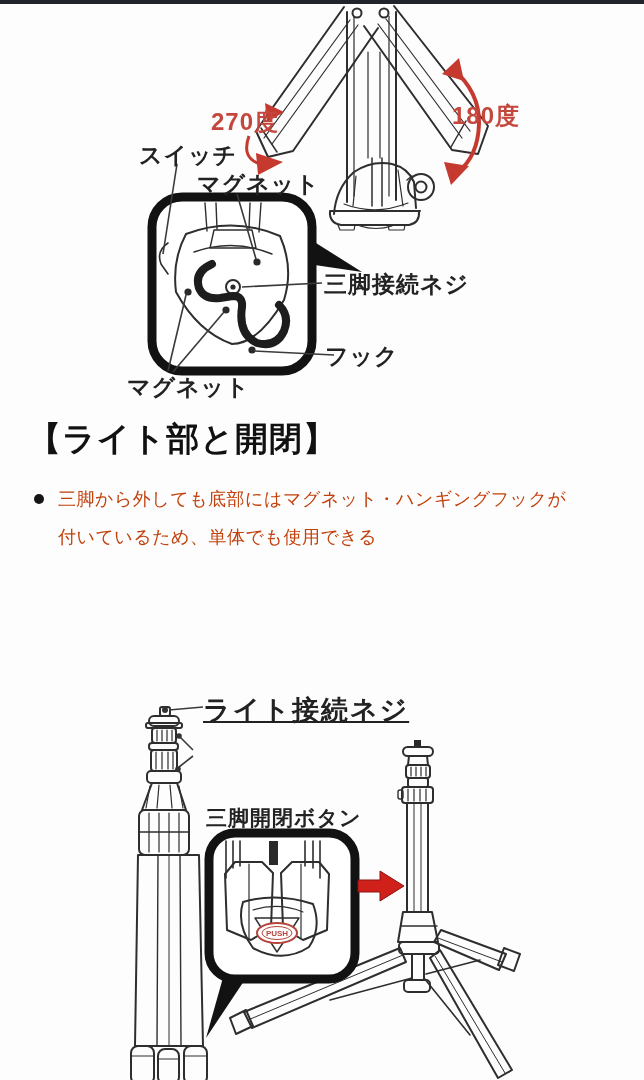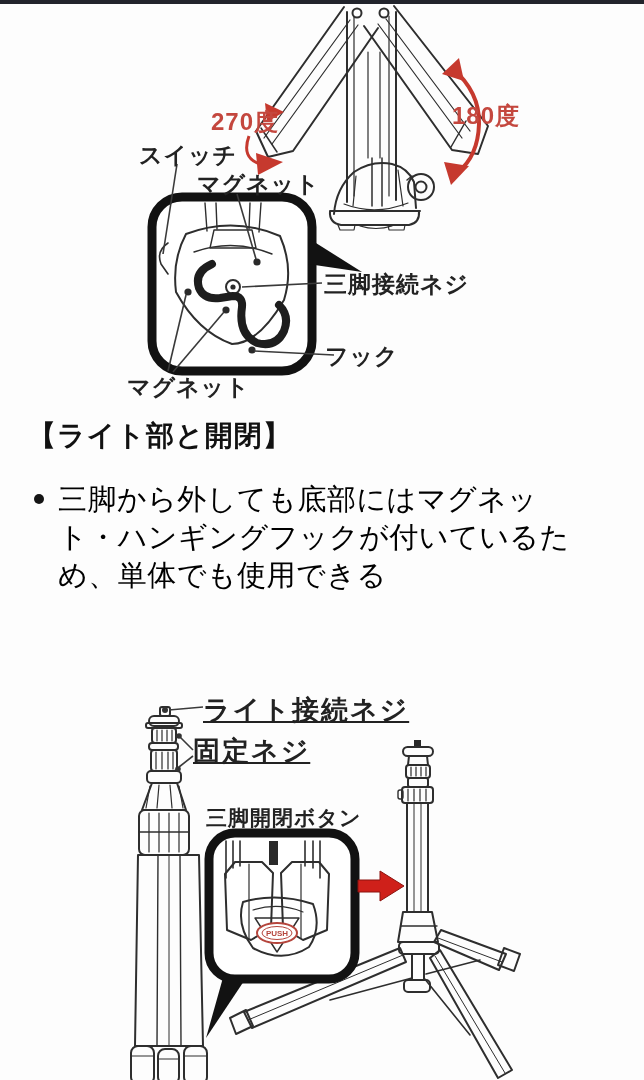--- a/index.html
+++ b/index.html
@@ -7,25 +7,25 @@
         overflow:hidden;font-family:"Liberation Sans",sans-serif;color:#1c1c1c;}
   .top-strip{position:absolute;left:0;top:0;width:644px;height:4px;background:#22242c;z-index:30;}
   .diagram{position:absolute;left:0;}
   .diagram svg{position:absolute;left:0;top:0;}
   .dlabel{position:absolute;font-weight:700;color:#222;white-space:nowrap;letter-spacing:1px;z-index:20;}
   .dlabel.red{color:#c4473e;}
   .dlabel.sz23{font-size:23px;}
   .dlabel.sz24{font-size:24px;}
   .dlabel.sz27{font-size:27px;letter-spacing:2px;text-decoration:underline;}
   .dlabel.sz21{font-size:21px;}
-  .heading{position:absolute;left:28px;top:417px;font-size:28px;font-weight:700;color:#111;letter-spacing:1px;}
+  .heading{position:absolute;left:28px;top:417px;font-size:33px;font-weight:700;color:#111;letter-spacing:1px;}
   .bullets{position:absolute;left:28px;top:480px;width:588px;margin:0;padding:0;list-style:none;}
   .bullets li{display:flex;align-items:flex-start;margin:0 0 2px 0;}
   .bullets .dot{flex:0 0 10px;width:10px;height:10px;border-radius:50%;background:#151515;margin:14px 14px 0 6px;}
-  .bullets .btxt{display:block;width:522px;font-size:29px;line-height:38px;color:#000000;
+  .bullets .btxt{display:block;width:522px;font-size:18px;line-height:38px;color:#c2410c;
                  word-break:break-all;letter-spacing:0.5px;}
 </style>
 </head>
 <body>
 
 <div class="page">
   <div class="top-strip"></div>
 
   <div class="diagram" style="top:0;width:644px;height:412px;">
     <svg width="644" height="412" viewBox="0 0 644 412">
@@ -197,16 +197,15 @@
         <g>
           <ellipse cx="277" cy="243" rx="20" ry="10" fill="#ffffff" stroke="#b5453c" stroke-width="2"></ellipse>
           <ellipse cx="277" cy="243" rx="15" ry="6.5" fill="none" stroke="#b5453c" stroke-width="1"></ellipse>
           <text x="277" y="246" font-size="8" font-weight="bold" fill="#b5453c" text-anchor="middle">PUSH</text>
         </g>
       </g>
 
       <path d="M358,190 L380,190 L380,181 L404,196 L380,211 L380,202 L358,202 Z" fill="#cf201a" stroke="#8c130e" stroke-width="1"></path>
     </svg>
     <div class="dlabel sz27" style="left:203px;top:2px;">ライト接続ネジ</div>
-    <div class="dlabel sz27" style="left:193px;top:43px;">固定ネジ</div>
     <div class="dlabel sz21" style="left:206px;top:114px;">三脚開閉ボタン</div>
   </div>
 </div>
 
 </body></html>

